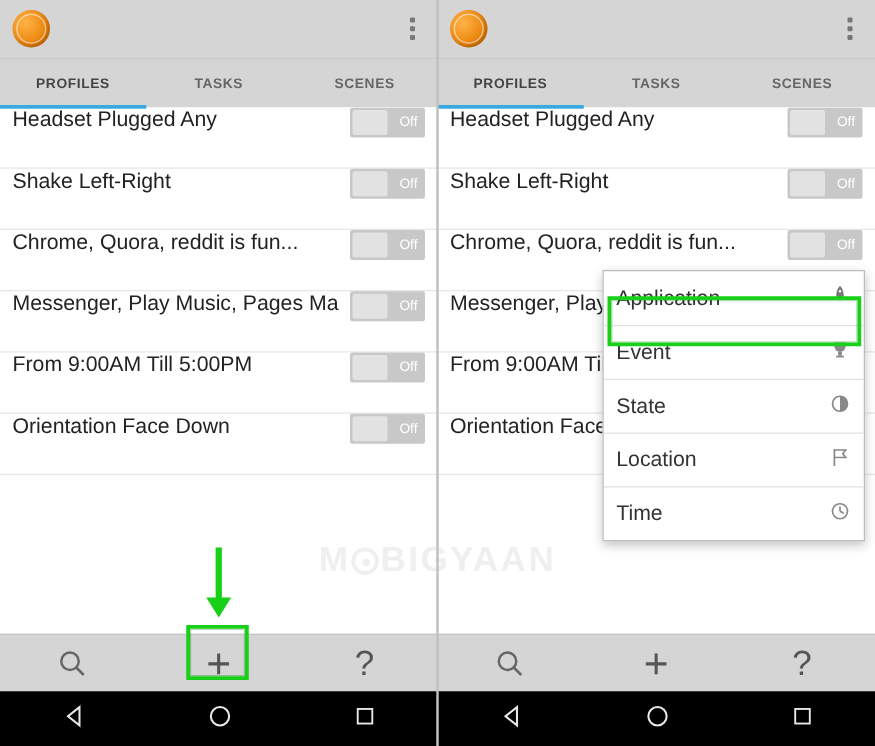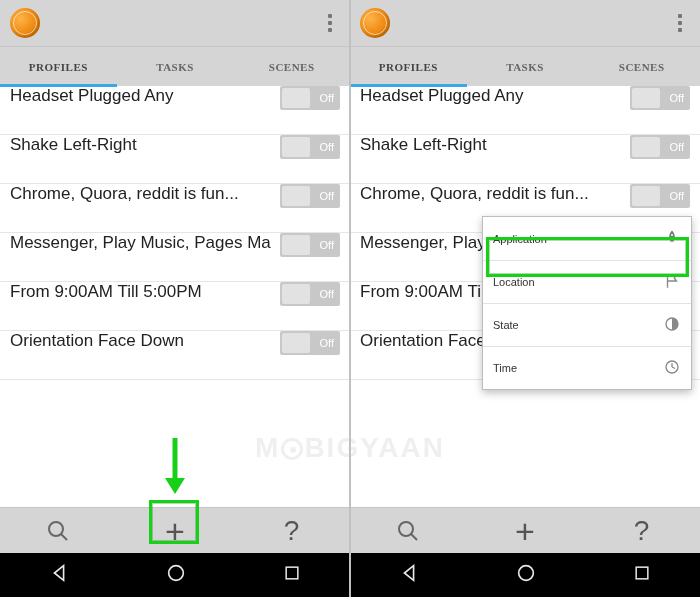--- a/index.html
+++ b/index.html
@@ -56,21 +56,20 @@
     border: 1px solid rgba(255,255,255,0.6);
   }
   .kebab { width: 20px; display: flex; flex-direction: column; align-items: center; gap: 3px; cursor:pointer; }
   .kebab span { width: 4px; height: 4px; background: #777; border-radius: 1px; }
   
   .tabs {
     height: 40px;
     background: #d5d5d5;
     display: flex;
     border-top: 1px solid #c5c5c5;
-    font-family: Liberation Serif, serif;
   }
   .tab {
     flex: 1;
     display: flex;
     align-items: center;
     justify-content: center;
     font-size: 11px;
     font-weight: bold;
     color: #666;
     letter-spacing: 0.5px;
@@ -160,21 +159,21 @@
     font-style: italic;
     color: #444;
     padding: 4px 8px 2px 8px;
   }
   .context-item {
     height: 43px;
     display: flex;
     align-items: center;
     justify-content: space-between;
     padding: 0 10px;
-    font-size: 11px;
+    font-size: 17px;
     color: #333;
     border-top: 1px solid #e2e2e2;
     cursor: pointer;
   }
   .context-item:first-of-type { border-top: none; }
   .context-item .ic { color: #888; }
   .highlight-green {
     position: absolute;
     border: 3px solid #18d018;
     box-shadow: 0 0 0 1px rgba(0,128,0,0.3) inset;
@@ -412,34 +411,44 @@
       <div class="context-item">
         <span>Application</span>
         <span class="ic">
           <svg width="18" height="18" viewBox="0 0 24 24" fill="#777">
               <path d="M12 2c3 3 4 7 4 11l-2 2v3l-2-2-2 2v-3l-2-2c0-4 1-8 4-11z"></path>
               <circle cx="12" cy="8" r="1.3" fill="#fff"></circle>
             </svg>
         </span>
       </div>
       <div class="context-item">
-        <span>Location</span>
+        <span>Event</span>
         <span class="ic">
-          <svg width="18" height="18" viewBox="0 0 24 24" fill="none" stroke="#888" stroke-width="1.8">
-              <line x1="6" y1="3" x2="6" y2="21"></line>
-              <path d="M6 4h12l-3 4 3 4H6"></path>
+          <svg width="18" height="18" viewBox="0 0 24 24" fill="#888">
+              <path d="M6 4h12v4a6 6 0 0 1-12 0V4z"></path>
+              <rect x="10" y="14" width="4" height="4"></rect>
+              <rect x="8" y="18" width="8" height="2"></rect>
             </svg>
         </span>
       </div>
       <div class="context-item">
         <span>State</span>
         <span class="ic">
           <svg width="18" height="18" viewBox="0 0 24 24">
               <circle cx="12" cy="12" r="8" fill="none" stroke="#888" stroke-width="1.8"></circle>
               <path d="M12 4a8 8 0 0 1 0 16z" fill="#888"></path>
+            </svg>
+        </span>
+      </div>
+      <div class="context-item">
+        <span>Location</span>
+        <span class="ic">
+          <svg width="18" height="18" viewBox="0 0 24 24" fill="none" stroke="#888" stroke-width="1.8">
+              <line x1="6" y1="3" x2="6" y2="21"></line>
+              <path d="M6 4h12l-3 4 3 4H6"></path>
             </svg>
         </span>
       </div>
       <div class="context-item">
         <span>Time</span>
         <span class="ic">
           <svg width="18" height="18" viewBox="0 0 24 24" fill="none" stroke="#888" stroke-width="1.8">
               <circle cx="12" cy="12" r="8"></circle>
               <line x1="12" y1="12" x2="12" y2="7"></line>
               <line x1="12" y1="12" x2="16" y2="14"></line>

